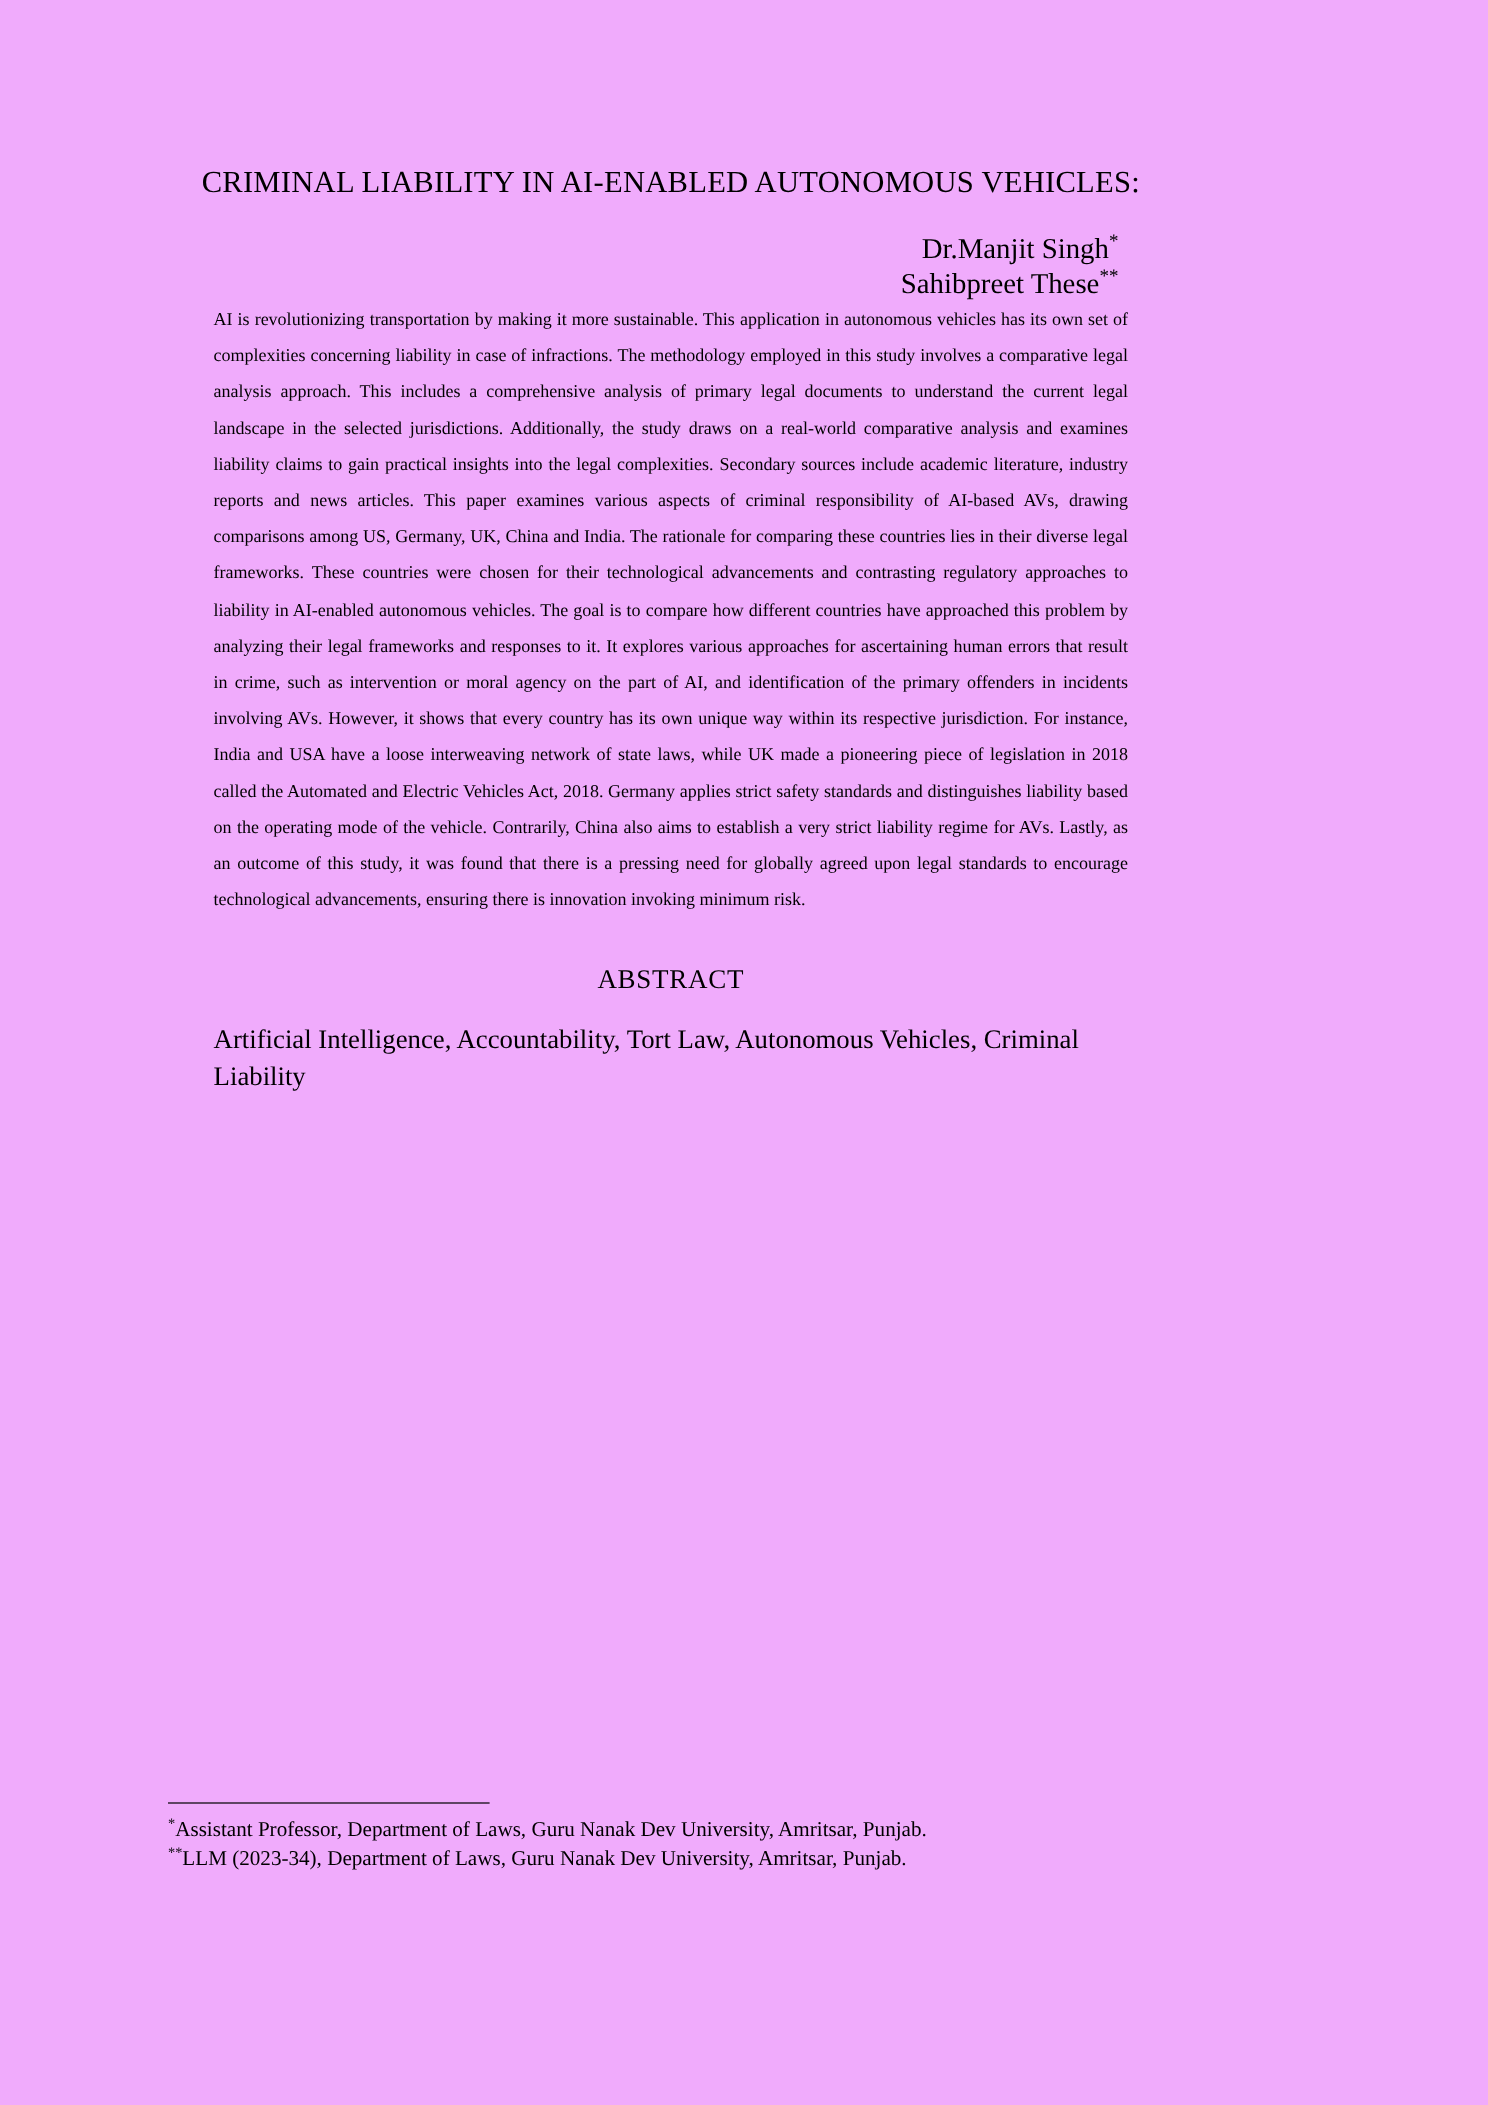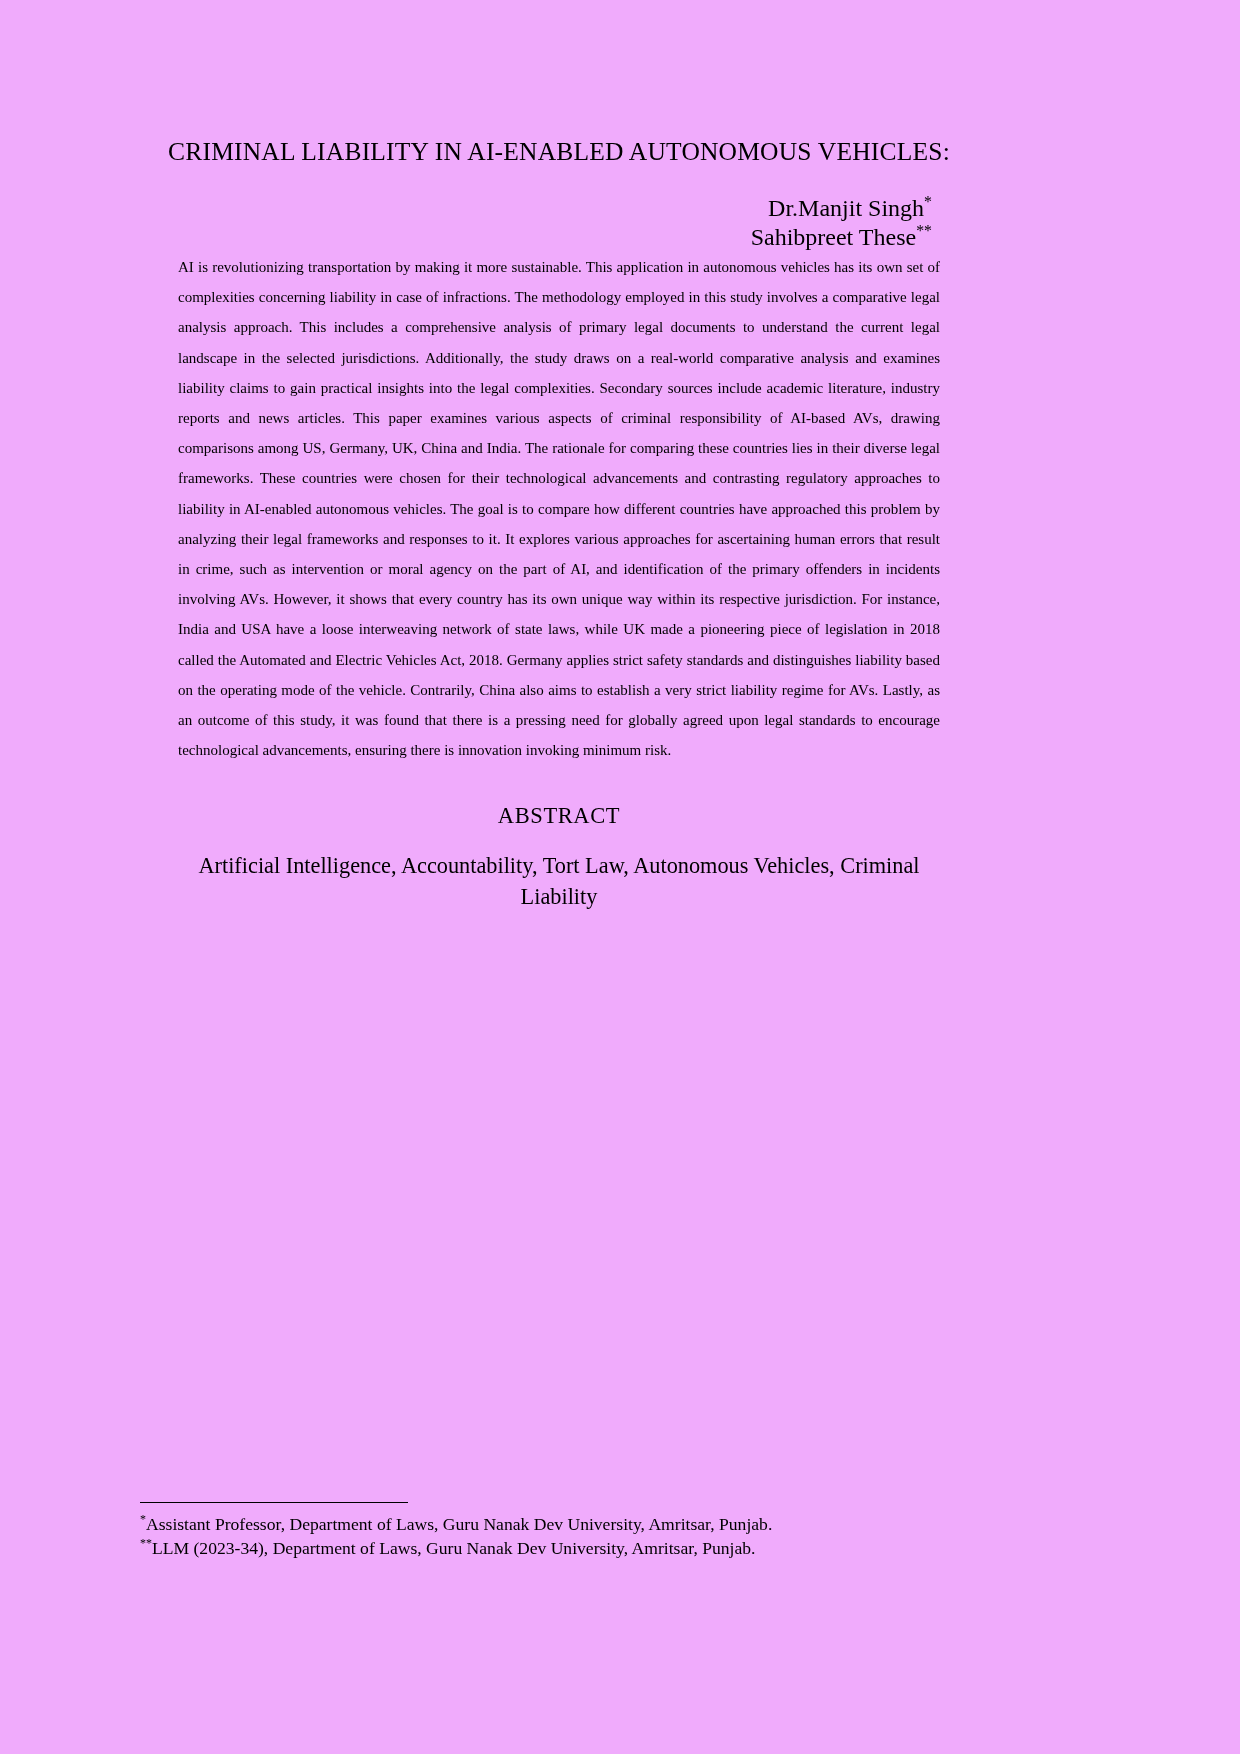--- a/index.html
+++ b/index.html
@@ -76,21 +76,21 @@
   .body-text {
     font-size: 15px;
     line-height: 30.2px;
     text-align: justify;
     text-justify: inter-word;
     hyphens: none;
   }
   .keywords-text {
     font-size: 22.3px;
     line-height: 30.2px;
-    text-align: center;
+    text-align: left;
   }
 
   
   .footnote-area {
     position: absolute;
     left: 140px;
     top: 1502px;
     width: 820px;
   }
   .footnote-rule {

